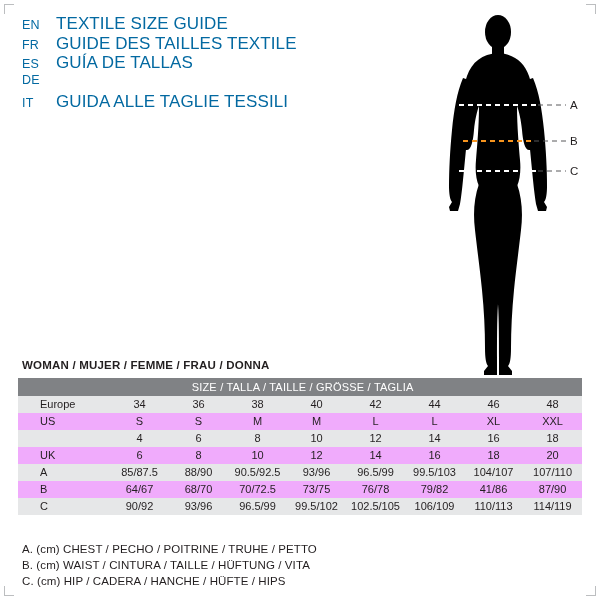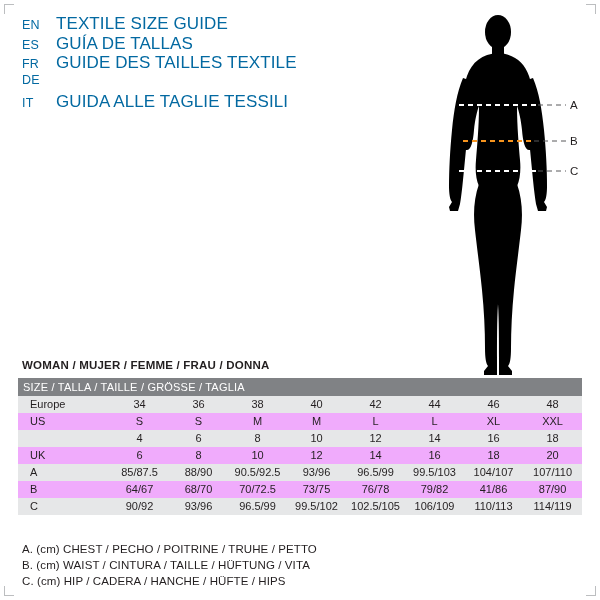--- a/index.html
+++ b/index.html
@@ -95,27 +95,27 @@
   table.size-table td {
     height: 17px;
     padding: 0;
     text-align: center;
     color: #231f20;
     font-size: 11px;
     line-height: 17px;
   }
   table.size-table td.rowhead {
     text-align: left;
-    padding-left: 12px;
+    padding-left: 22px;
   }
   tr.header-row td {
     background: #808285;
     color: #ffffff;
     font-weight: normal;
-    text-align: left;
+    text-align: center;
     padding-left: 5px;
     height: 18px;
     line-height: 18px;
     letter-spacing: 0.2px;
   }
   tr.shade td { background: #e6e7e8; }
   tr.plain td { background: #f0abfc; }
 
   
   .legend {
@@ -155,26 +155,26 @@
   <div class="corner tr"></div>
   <div class="corner bl"></div>
   <div class="corner br"></div>
 
   <div class="titles">
     <div class="title-row">
       <span class="title-lang">EN</span>
       <span class="title-text">TEXTILE SIZE GUIDE</span>
     </div>
     <div class="title-row">
+      <span class="title-lang">FR</span>
+      <span class="title-text">GUIDE DES TAILLES TEXTILE</span>
+    </div>
+    <div class="title-row">
       <span class="title-lang">ES</span>
       <span class="title-text">GUÍA DE TALLAS</span>
-    </div>
-    <div class="title-row">
-      <span class="title-lang">FR</span>
-      <span class="title-text">GUIDE DES TAILLES TEXTILE</span>
     </div>
     <div class="title-row">
       <span class="title-lang">DE</span>
     </div>
     <div class="title-row">
       <span class="title-lang">IT</span>
       <span class="title-text">GUIDA ALLE TAGLIE TESSILI</span>
     </div>
   </div>
 

